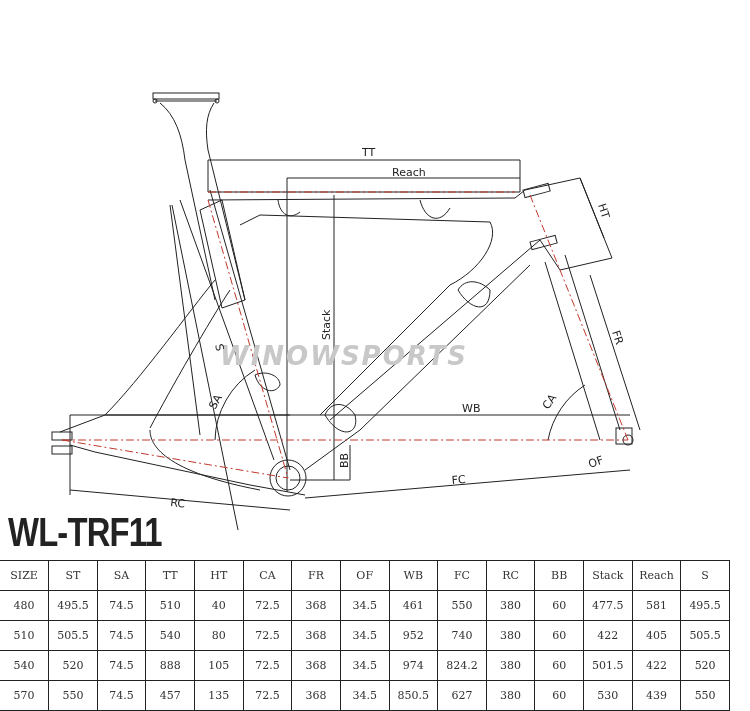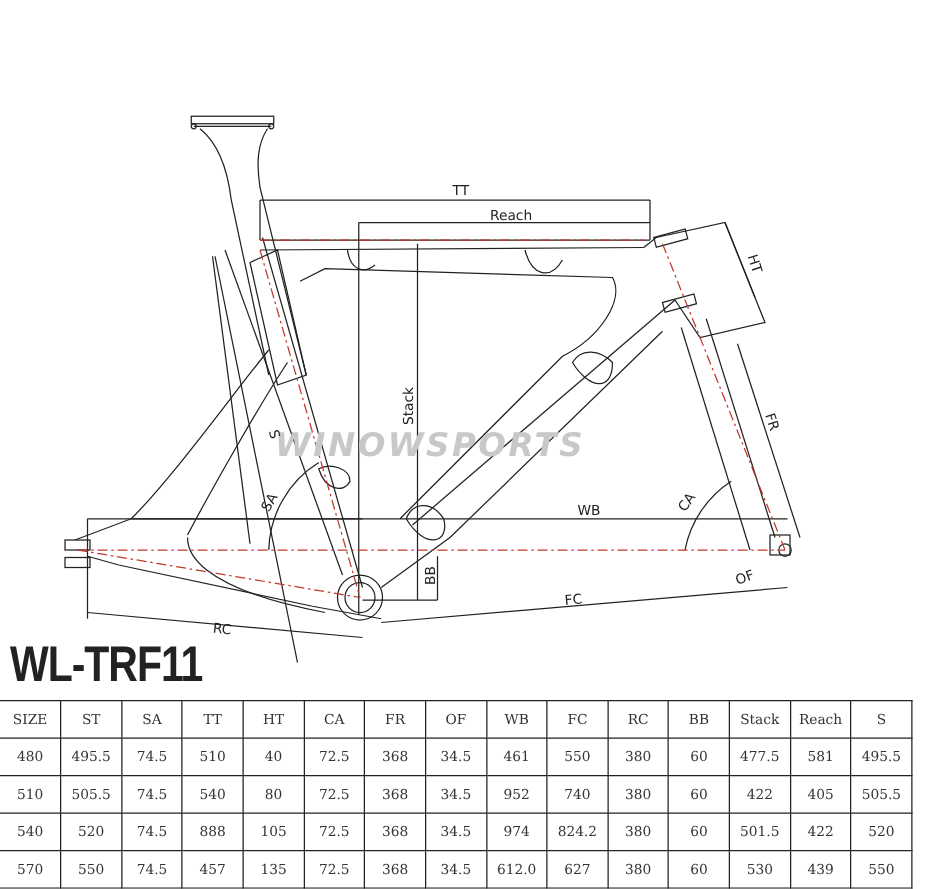--- a/index.html
+++ b/index.html
@@ -188,21 +188,21 @@
       </tr>
       <tr>
         <td>570</td>
         <td>550</td>
         <td>74.5</td>
         <td>457</td>
         <td>135</td>
         <td>72.5</td>
         <td>368</td>
         <td>34.5</td>
-        <td>612.0</td>
+        <td>850.5</td>
         <td>627</td>
         <td>380</td>
         <td>60</td>
         <td>530</td>
         <td>439</td>
         <td>550</td>
       </tr>
     </tbody>
 </table>
 

